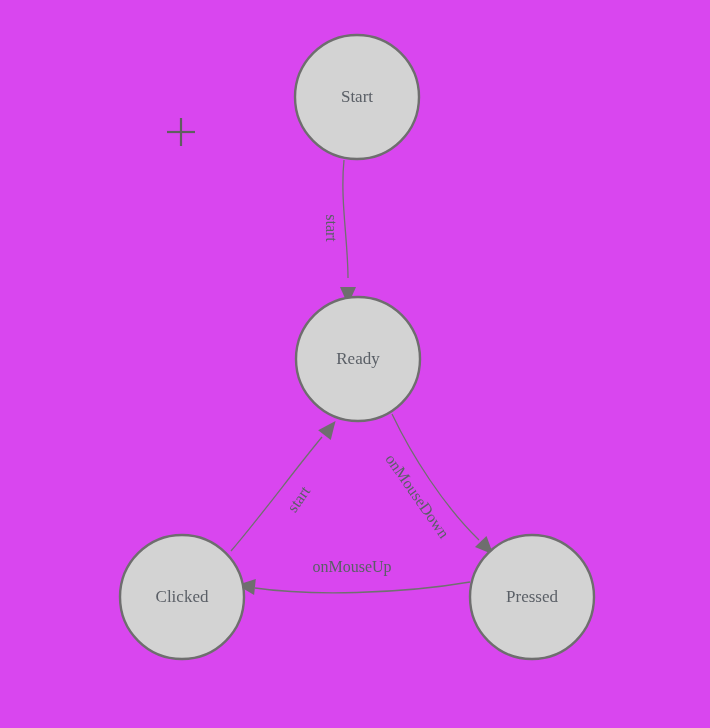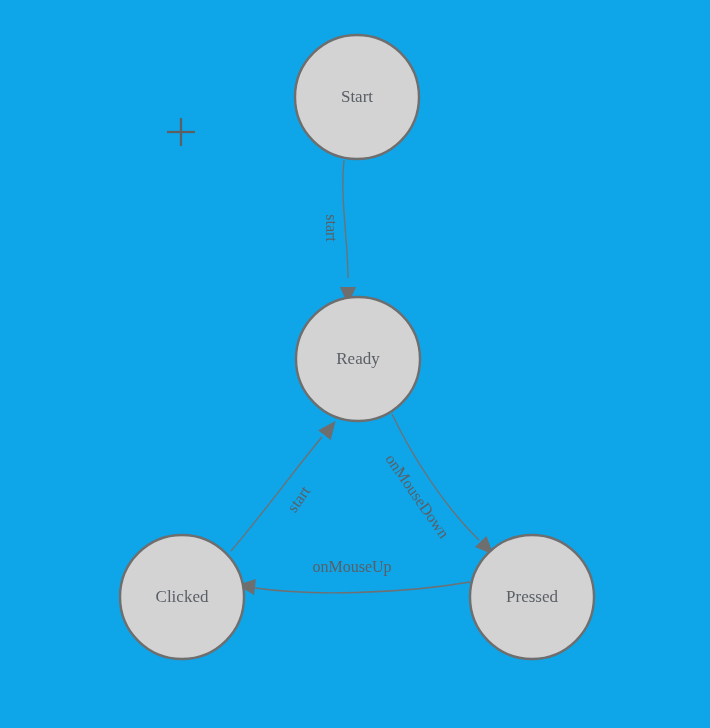--- a/index.html
+++ b/index.html
@@ -8,21 +8,21 @@
     background: #ffffff;
   }
   body {
     font-family: "Liberation Serif", serif;
   }
   #canvas-wrap {
     position: relative;
     width: 710px;
     height: 728px;
     overflow: hidden;
-    background: #0ea5e9;
+    background: #d946ef;
   }
   svg#diagram {
     position: absolute;
     top: 0;
     left: 0;
     width: 710px;
     height: 728px;
     display: block;
   }
   .node-circle {

